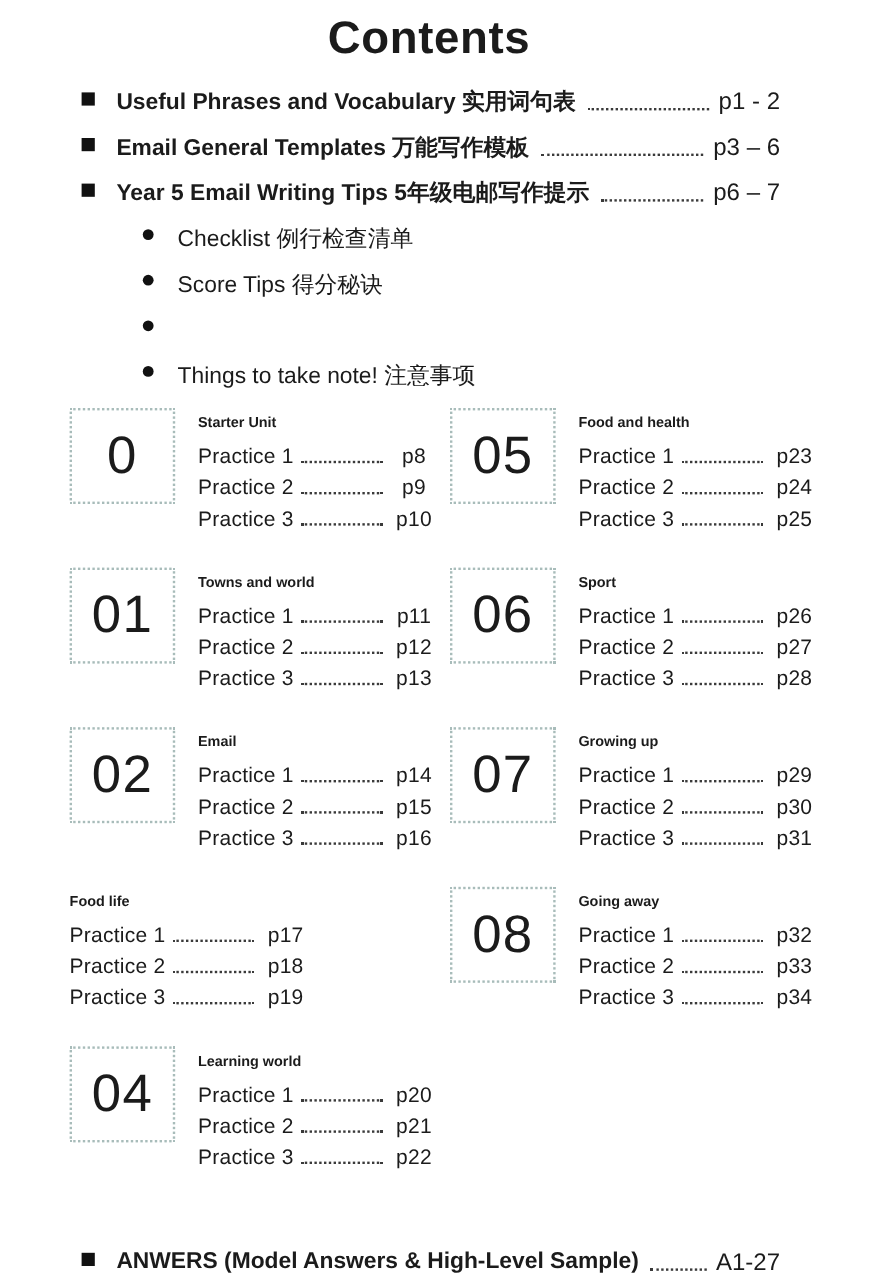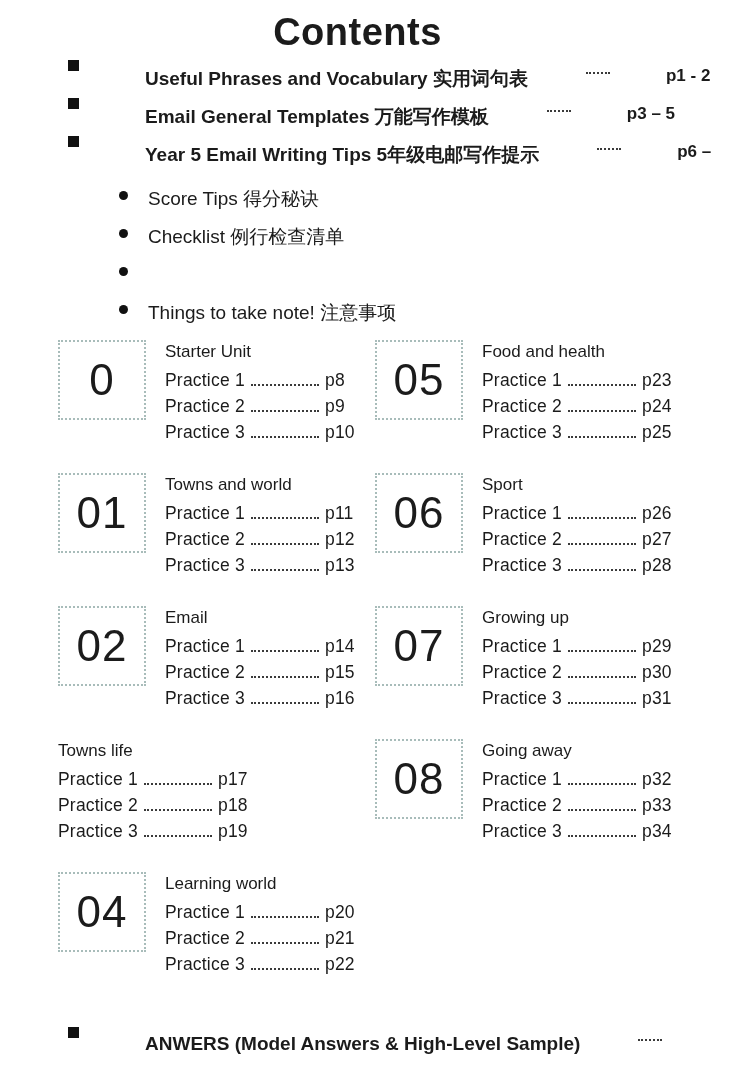--- a/index.html
+++ b/index.html
@@ -11,52 +11,52 @@
     overflow: hidden;
   }
   .title {
     margin: 2px -65px 8px -58px;
     text-align: center;
     font-size: 38px; font-weight: 600; line-height: 48px;
     letter-spacing: 0.5px;
   }
   
   .toc { margin-left: 10px; margin-top: 10px; }
-  .toc-item { display: flex; align-items: flex-start; height: 38px; gap: 48px; }
+  .toc-item { display: flex; align-items: center; height: 38px; }
   .sq-bullet {
     width: 11px; height: 11px; background: #111; flex: none;
     margin-right: 18px; margin-top: -6px;
   }
   .toc-label { font-size: 19px; font-weight: 700; white-space: nowrap; }
   .leader {
     flex: 1; height: 0; border-bottom: 2px dotted #3a3a3a;
     margin: 0 8px 0 10px; position: relative; top: 6px; min-width: 24px;
   }
-  .toc-pages { font-size: 17px; font-weight: 700; white-space: nowrap; }
+  .toc-pages { font-size: 20px; font-weight: 400; white-space: nowrap; }
   
   .sub { margin-left: 61px; }
   .sub-item { display: flex; align-items: center; height: 38px; }
   .dot-bullet {
     width: 9px; height: 9px; border-radius: 50%; background: #111;
     flex: none; margin-right: 20px; margin-top: -8px;
   }
   .sub-label { font-size: 19px; font-weight: 400; }
   
   .grid { display: flex; margin-top: 8px; gap: 10px; }
   .col { width: 307px; }
   .unit { display: flex; gap: 19px; margin-bottom: 28px; }
   .unit-num-box {
     width: 84px; height: 76px; flex: none;
     border: 2px dotted #a8bcba;
     display: flex; align-items: center; justify-content: center;
   }
   .unit-num { font-size: 44px; font-weight: 500; letter-spacing: 1px; }
   .unit-content { width: 200px; }
-  .unit-title { font-size: 17px; font-weight: 400; line-height: 24px; margin-bottom: 3px; white-space: nowrap; }
-  .practice-row { display: flex; align-items: center; height: 26px; font-size: 17.5px; letter-spacing: 0.2px; }
+  .unit-title { font-size: 12px; font-weight: 700; line-height: 24px; margin-bottom: 3px; white-space: nowrap; }
+  .practice-row { display: flex; align-items: center; height: 26px; font-size: 17.5px; letter-spacing: 0.2px; text-align: center; }
   .p-label { white-space: nowrap; }
   .practice-row .leader { top: 5px; margin: 0 6px; }
   .p-page { width: 40px; white-space: nowrap; }
   
   .answers { margin-left: 10px; margin-top: 28px; }
 </style>
 </head>
 <body>
 
 <div class="page">
@@ -67,38 +67,38 @@
     <div class="toc-item">
       <span class="sq-bullet"></span>
       <span class="toc-label">Useful Phrases and Vocabulary 实用词句表</span>
       <span class="leader"></span>
       <span class="toc-pages">p1 - 2</span>
     </div>
     <div class="toc-item">
       <span class="sq-bullet"></span>
       <span class="toc-label">Email General Templates 万能写作模板</span>
       <span class="leader"></span>
-      <span class="toc-pages">p3 – 5</span>
+      <span class="toc-pages">p3 – 6</span>
     </div>
     <div class="toc-item">
       <span class="sq-bullet"></span>
       <span class="toc-label">Year 5 Email Writing Tips 5年级电邮写作提示</span>
       <span class="leader"></span>
       <span class="toc-pages">p6 – 7</span>
     </div>
   </div>
 
   <div class="sub">
     <div class="sub-item">
       <span class="dot-bullet"></span>
-      <span class="sub-label">Score Tips 得分秘诀</span>
+      <span class="sub-label">Checklist 例行检查清单</span>
     </div>
     <div class="sub-item">
       <span class="dot-bullet"></span>
-      <span class="sub-label">Checklist 例行检查清单</span>
+      <span class="sub-label">Score Tips 得分秘诀</span>
     </div>
     <div class="sub-item">
       <span class="dot-bullet"></span>
     </div>
     <div class="sub-item">
       <span class="dot-bullet"></span>
       <span class="sub-label">Things to take note! 注意事项</span>
     </div>
   </div>
 
@@ -173,21 +173,21 @@
           <div class="practice-row">
             <span class="p-label">Practice 3</span>
             <span class="leader"></span>
             <span class="p-page">p16</span>
           </div>
         </div>
       </div>
 
       <div class="unit">
         <div class="unit-content">
-          <div class="unit-title">Towns life</div>
+          <div class="unit-title">Food life</div>
           <div class="practice-row">
             <span class="p-label">Practice 1</span>
             <span class="leader"></span>
             <span class="p-page">p17</span>
           </div>
           <div class="practice-row">
             <span class="p-label">Practice 2</span>
             <span class="leader"></span>
             <span class="p-page">p18</span>
           </div>

